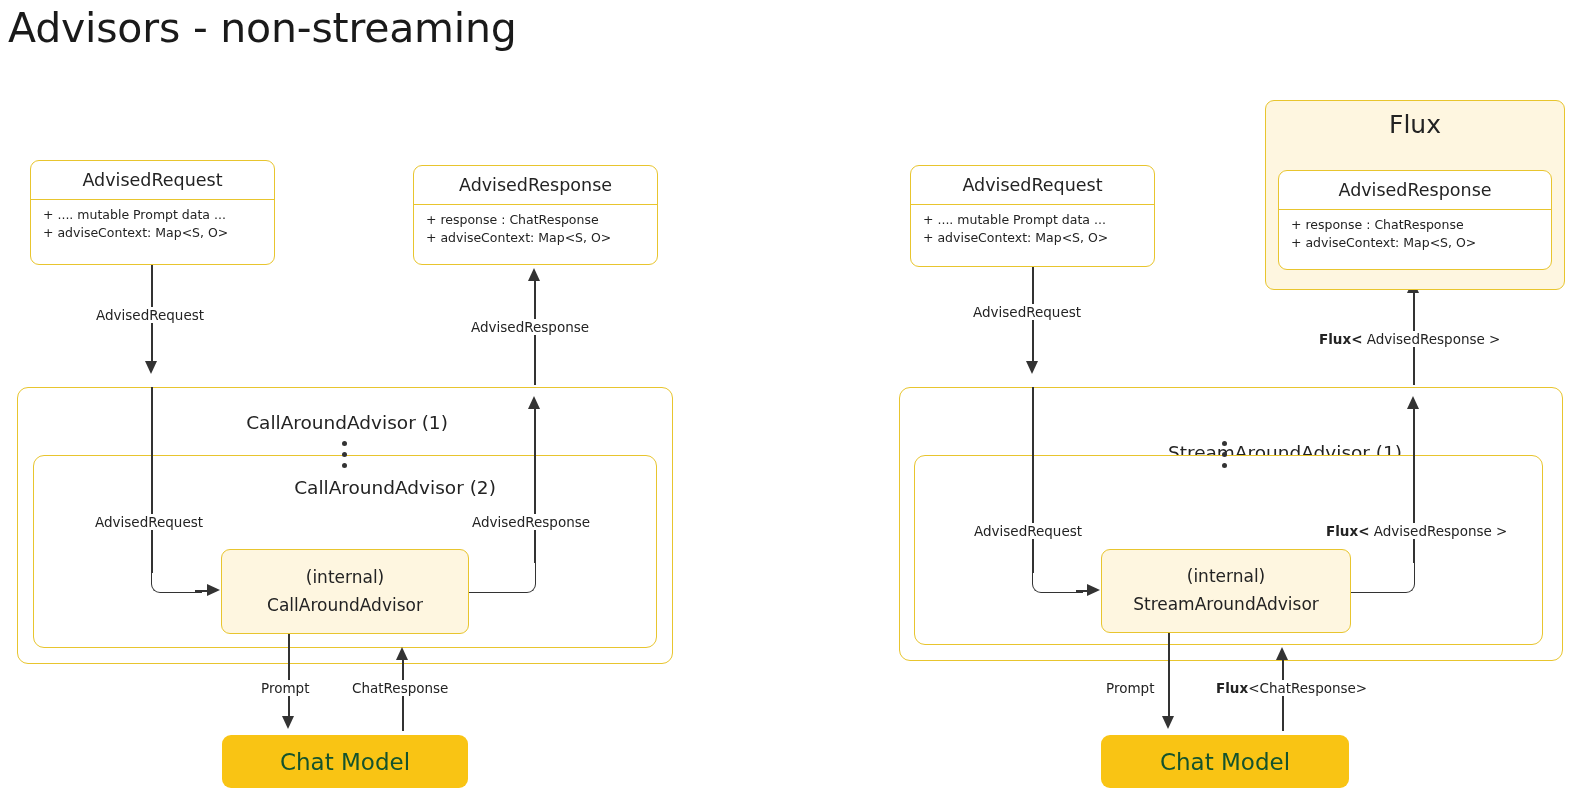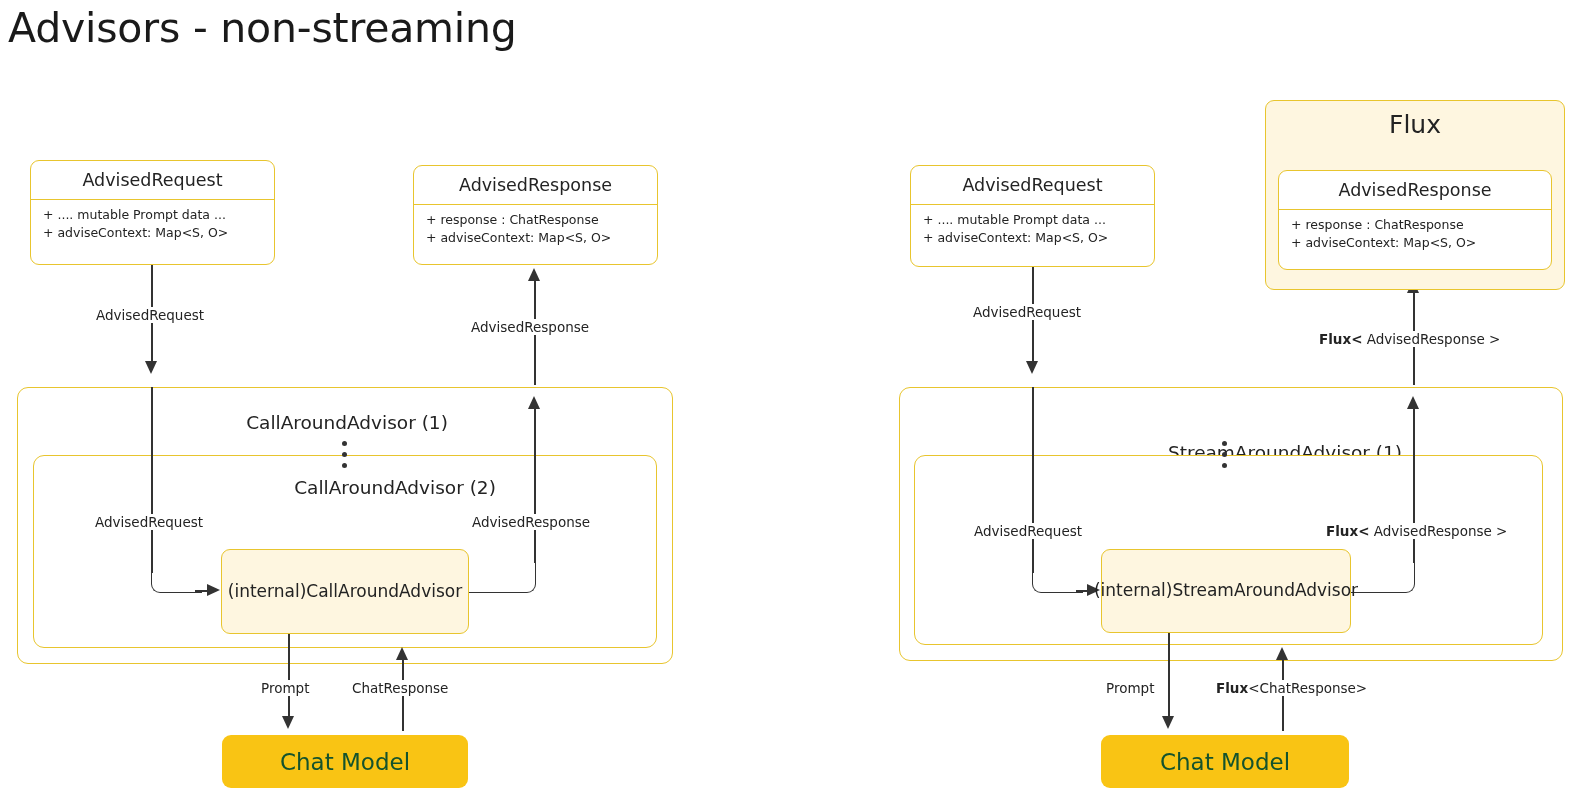--- a/index.html
+++ b/index.html
@@ -52,21 +52,21 @@
   .vdots{
     position:absolute;z-index:7;width:6px;text-align:center;
     font-size:22px;line-height:4px;color:#333;
   }
   .vdots i{display:block;width:5px;height:5px;border-radius:50%;background:#333;margin:0 auto 6px;}
 
   
   .internal-node{
     position:absolute;background:#FEF6E0;border:1.6px solid #E8C52E;
     border-radius:9px;box-sizing:border-box;z-index:8;
-    display:flex;flex-direction:row;align-items:center;justify-content:center;
+    display:flex;flex-direction:column;align-items:center;justify-content:center;
   }
   .internal-node div{font-size:17px;line-height:1.62;color:#232323;white-space:nowrap;text-align:center;}
 
   
   .chat-model{
     position:absolute;background:#F9C414;border-radius:9px;z-index:8;
     display:flex;align-items:center;justify-content:center;
   }
   .chat-model span{font-size:23px;color:#14532d;}
 

